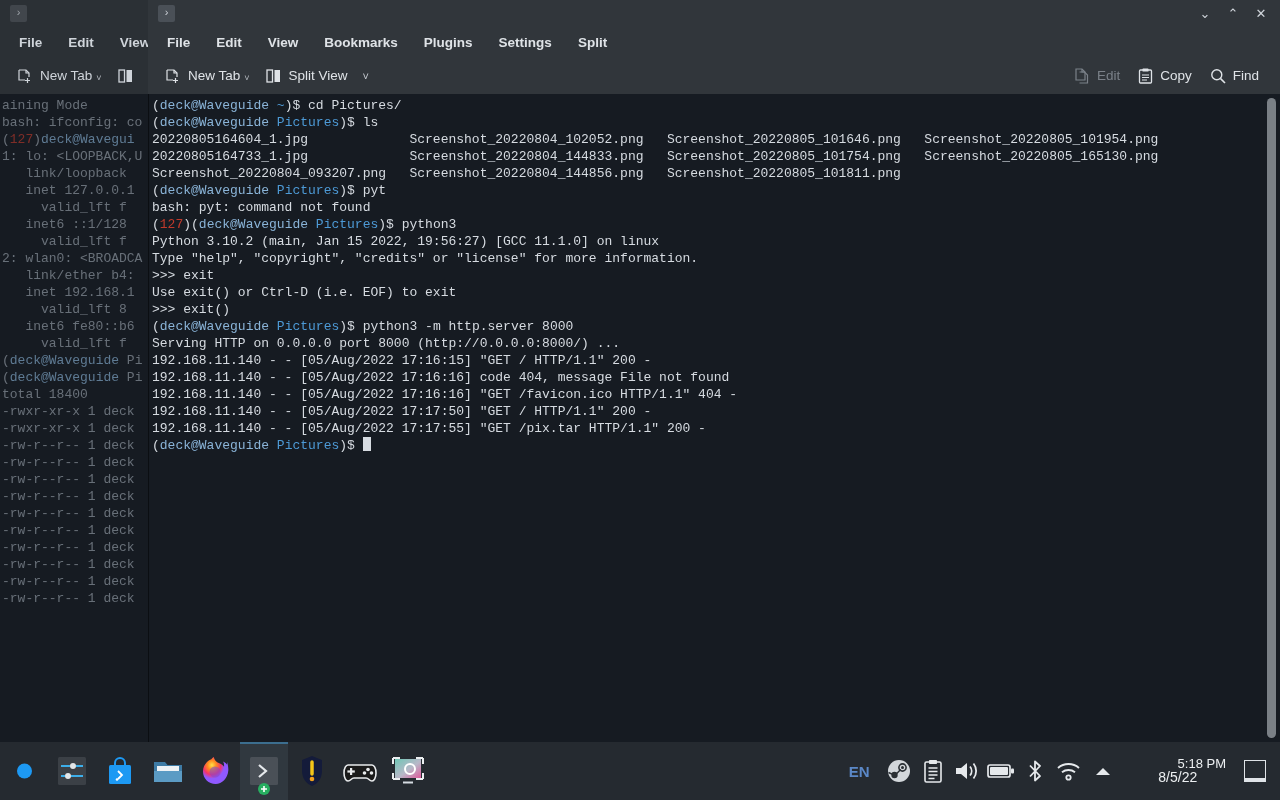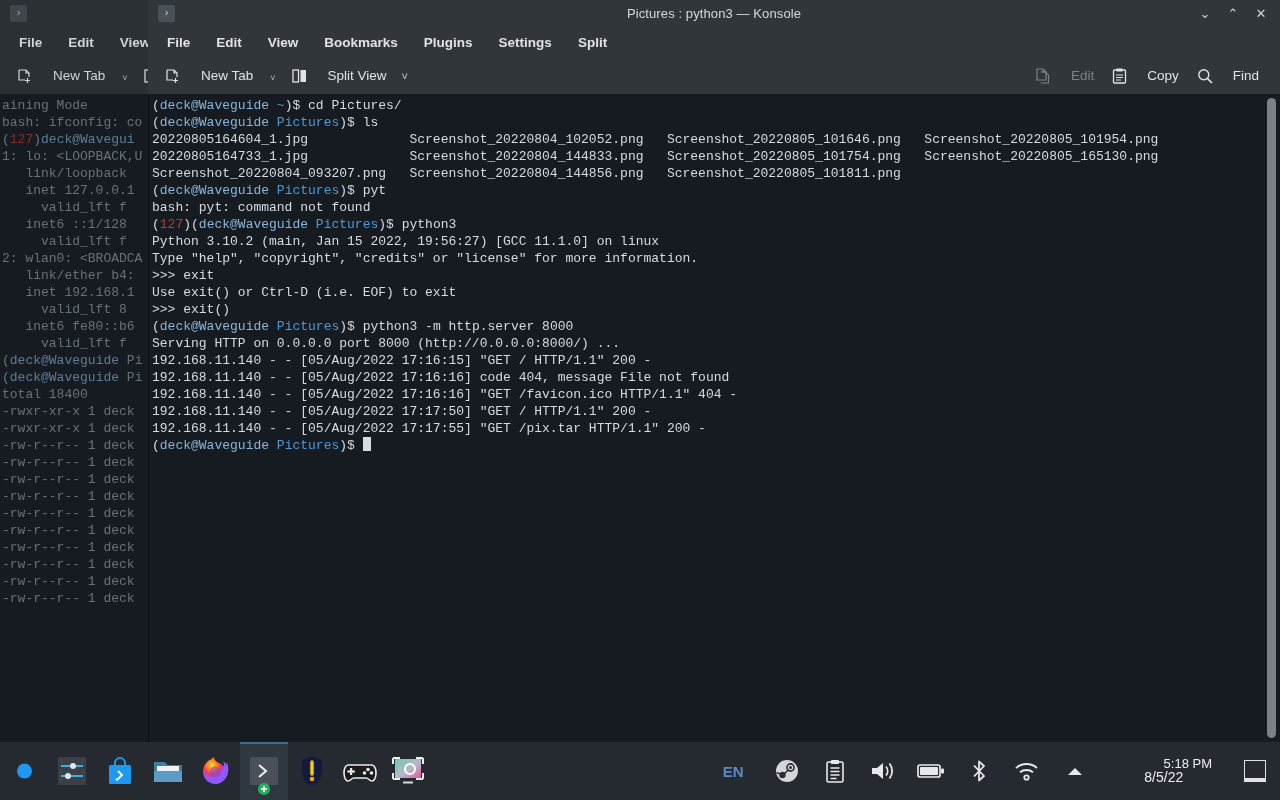--- a/index.html
+++ b/index.html
@@ -50,21 +50,21 @@
     padding-left: 6px; background: #31363b;
     font-size: 13.5px; color: #dfe3e7;
   }
   .menubar .mi { padding: 4px 13px; border-radius: 3px; white-space: nowrap; font-weight: bold; }
 
   .toolbar {
     height: 37px; display: flex; align-items: center;
     padding-left: 10px; background: #31363b; gap: 2px;
     font-size: 13.5px; color: #dfe3e7;
   }
-  .tb-btn { display: flex; align-items: center; gap: 20px; padding: 5px 7px; border-radius: 3px; white-space: nowrap; justify-content: center; }
+  .tb-btn { display: flex; align-items: center; gap: 7px; padding: 5px 7px; border-radius: 3px; white-space: nowrap; justify-content: center; }
   .tb-btn.disabled { color: #7b8189; }
   .tb-btn .caret { font-size: 9px; align-self: flex-end; margin-left: -3px; margin-bottom: 1px; color:#b9bec4;}
   .tb-caret { font-size: 11px; color: #c6cbd1; padding: 0 6px; }
 
   .term {
     background: #161b22; color: #d6dbe1;
     font-family: "Liberation Mono", "DejaVu Sans Mono", monospace;
     font-size: 13px; line-height: 17px;
     position: relative; overflow: hidden;
     white-space: pre;
@@ -108,21 +108,21 @@
     position: absolute; left: 0; bottom: 0; width: 1280px; height: 58px;
     background: #252a30;
     display: flex; align-items: center;
   }
   .tasks { display: flex; align-items: center; height: 58px; }
   .task {
     width: 48px; height: 58px; display: flex; align-items: center; justify-content: center;
     position: relative;
   }
   .task.active { background: #30383f; box-shadow: inset 0 2px 0 #3c6e8f; }
-  .tray { margin-left: auto; display: flex; align-items: center; height: 58px; padding-right: 6px; gap: 14px; }
+  .tray { margin-left: auto; display: flex; align-items: center; height: 58px; padding-right: 6px; gap: 0; }
   .tray .tri { width: 34px; height: 58px; display: flex; align-items: center; justify-content: center; }
   .clock {
     display: flex; flex-direction: column; align-items: center; justify-content: center;
     color: #eceff1; padding: 0 10px; line-height: 1.05;
   }
   .clock .t { font-size: 13px; margin-left: 48px; }
   .clock .d { font-size: 14px; }
   .kbd { color: #5b88c7; font-size: 15px; font-weight: bold; padding: 0 12px; }
   .showdesk { width: 38px; height: 58px; display:flex; align-items:center; justify-content:center; }
   .showdesk .box { width: 22px; height: 22px; border: 1.5px solid #dfe3e7; border-bottom-width: 4px; }
@@ -162,21 +162,20 @@
           <rect x="8.5" y="1" width="5.5" height="12" fill="#cfd4da"></rect>
         </svg>
       </div>
     </div>
     <div class="term" id="bgterm"><div class="line">aining Mode</div><div class="line">bash: ifconfig: co</div><div class="line">(<span class="c-red">127</span>)<span class="c-bluebold">deck@Wavegui</span></div><div class="line">1: lo: &lt;LOOPBACK,U</div><div class="line">   link/loopback </div><div class="line">   inet 127.0.0.1</div><div class="line">     valid_lft f</div><div class="line">   inet6 ::1/128 </div><div class="line">     valid_lft f</div><div class="line">2: wlan0: &lt;BROADCA</div><div class="line">   link/ether b4:</div><div class="line">   inet 192.168.1</div><div class="line">     valid_lft 8</div><div class="line">   inet6 fe80::b6</div><div class="line">     valid_lft f</div><div class="line">(<span class="c-bluebold">deck@Waveguide</span> Pi</div><div class="line">(<span class="c-bluebold">deck@Waveguide</span> Pi</div><div class="line">total 18400</div><div class="line">-rwxr-xr-x 1 deck</div><div class="line">-rwxr-xr-x 1 deck</div><div class="line">-rw-r--r-- 1 deck</div><div class="line">-rw-r--r-- 1 deck</div><div class="line">-rw-r--r-- 1 deck</div><div class="line">-rw-r--r-- 1 deck</div><div class="line">-rw-r--r-- 1 deck</div><div class="line">-rw-r--r-- 1 deck</div><div class="line">-rw-r--r-- 1 deck</div><div class="line">-rw-r--r-- 1 deck</div><div class="line">-rw-r--r-- 1 deck</div><div class="line">-rw-r--r-- 1 deck</div><div class="line c-dim" style="position: absolute; left: 150px; top: 343px;">deck  9420800 Aug  5 17:17 pix.tar</div><div class="line c-dim" style="position: absolute; left: 150px; top: 360px;">deck   324983 Aug  4 09:32 Screenshot_20220804_093207.png</div><div class="line c-dim" style="position: absolute; left: 150px; top: 377px;">deck   269990 Aug  4 10:20 Screenshot_20220804_102052.png</div><div class="line c-dim" style="position: absolute; left: 150px; top: 394px;">deck   287411 Aug  4 14:48 Screenshot_20220804_144833.png</div><div class="line c-dim" style="position: absolute; left: 150px; top: 411px;">deck   210572 Aug  4 14:48 Screenshot_20220804_144856.png</div><div class="line c-dim" style="position: absolute; left: 150px; top: 428px;">deck  3669616 Aug  5 10:16 Screenshot_20220805_101646.png</div><div class="line c-dim" style="position: absolute; left: 150px; top: 445px;">deck   261203 Aug  5 10:17 Screenshot_20220805_101754.png</div><div class="line c-dim" style="position: absolute; left: 150px; top: 462px;">deck   267679 Aug  5 10:18 Screenshot_20220805_101811.png</div><div class="line c-dim" style="position: absolute; left: 150px; top: 479px;">deck  3795282 Aug  5 10:19 Screenshot_20220805_101954.png</div><div class="line c-dim" style="position: absolute; left: 150px; top: 496px;">deck   204367 Aug  5 16:51 Screenshot_20220805_165130.png</div><div class="line" style="position: absolute; left: 700px; top: 156px; color: rgb(43, 52, 64);">qlen 1000</div><div class="line" style="position: absolute; left: 258px; top: 173px; color: rgb(43, 52, 64);">f7:39 brd ff:ff:ff:ff:ff:ff</div><div class="line" style="position: absolute; left: 390px; top: 190px; color: rgb(43, 52, 64);">dynamic noprefixroute wlan0</div><div class="line" style="position: absolute; left: 220px; top: 207px; color: rgb(43, 52, 64);">ferred_lft 84623sec</div></div>
   </div>
 
   <div class="win" id="fgwin">
     <div class="titlebar">
       <div class="winicon">›</div>
-      <div class="wintitle">Pictures : python3 — Konsole</div>
       <div class="wincontrols">
         <span>⌄</span>
         <span>⌃</span>
         <span>✕</span>
       </div>
     </div>
 
     <div class="menubar">
       <div class="mi">File</div>
       <div class="mi">Edit</div>

